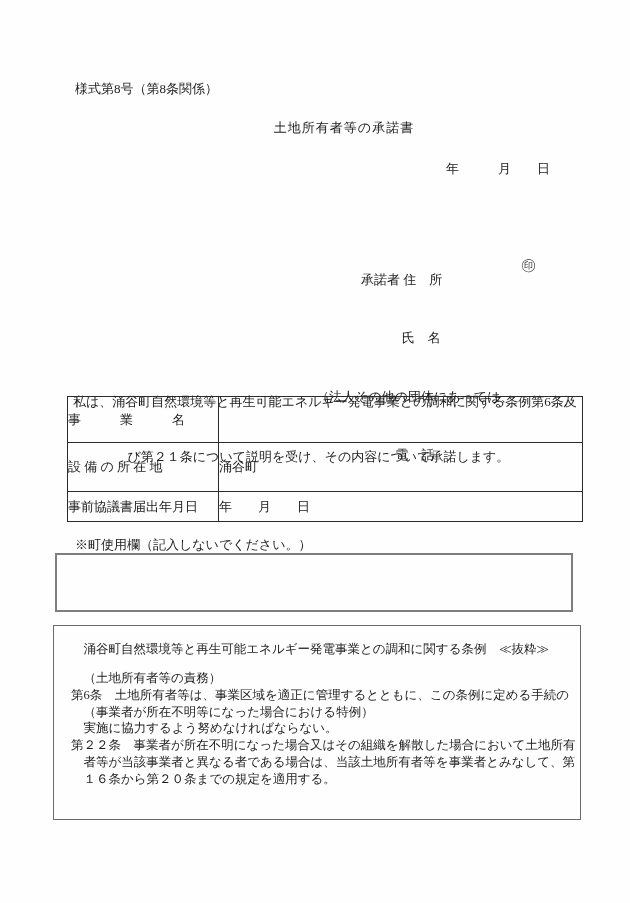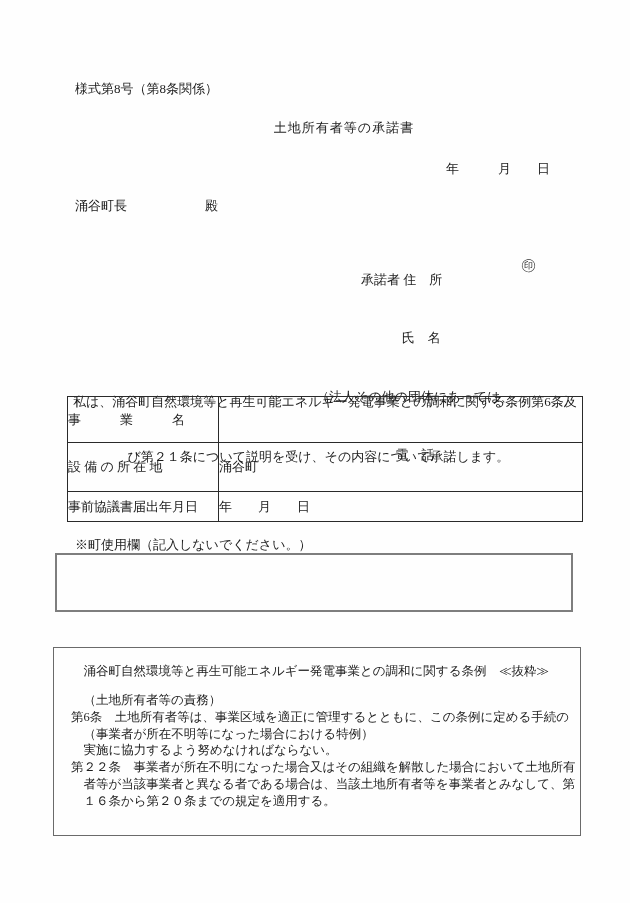--- a/index.html
+++ b/index.html
@@ -37,24 +37,24 @@
   tr.r2 td{height:48px;}
   tr.r3 td{height:29px;}
   td.val-date{padding-left:70px;}
   .use-box{
     position:absolute;left:55px;top:553px;
     width:514px;height:55px;
     border:2px solid #7e7e7e;
     background:#fefefe;
   }
   .excerpt-box{
-    position:absolute;left:53px;top:647px;
+    position:absolute;left:53px;top:625px;
     width:509px;height:160px;
     border:1px solid #6a6a6a;
-    padding:15px 0 12px 17px;
+    padding:15px 0 18px 17px;
     background:#fefefe;
   }
   .excerpt-box .heading{
     font-size:12.5px;line-height:17px;white-space:pre;
     margin-bottom:12px;
   }
   .excerpt-box .bline{
     font-size:12.5px;line-height:16.8px;white-space:pre;
   }
   .seal{font-size:15px;color:#2a2a2a;}
@@ -63,21 +63,20 @@
 <body>
 
 <div class="page">
 
   <div class="abs fs" style="left:75px;top:80px;">様式第8号（第8条関係）</div>
 
   <div class="abs fs title" style="left:0;top:119px;">土地所有者等の承諾書</div>
 
   <div class="abs fs" style="left:446px;top:160px;">年　　　月　　日</div>
 
-  <div class="abs fs" style="left:75px;top:197px;">涌谷町長　　　　　　殿</div>
 
   <div class="abs" style="left:290px;top:233px;text-align:center;">
     <div class="consenter-line">承諾者 住　所</div>
     <div class="consenter-line">　　　氏　名</div>
     <div class="consenter-line">　　（法人その他の団体にあっては、</div>
     <div class="consenter-line">　　電　話</div>
   </div>
 
   <div class="abs seal" style="left:521px;top:256px;">㊞</div>
 

